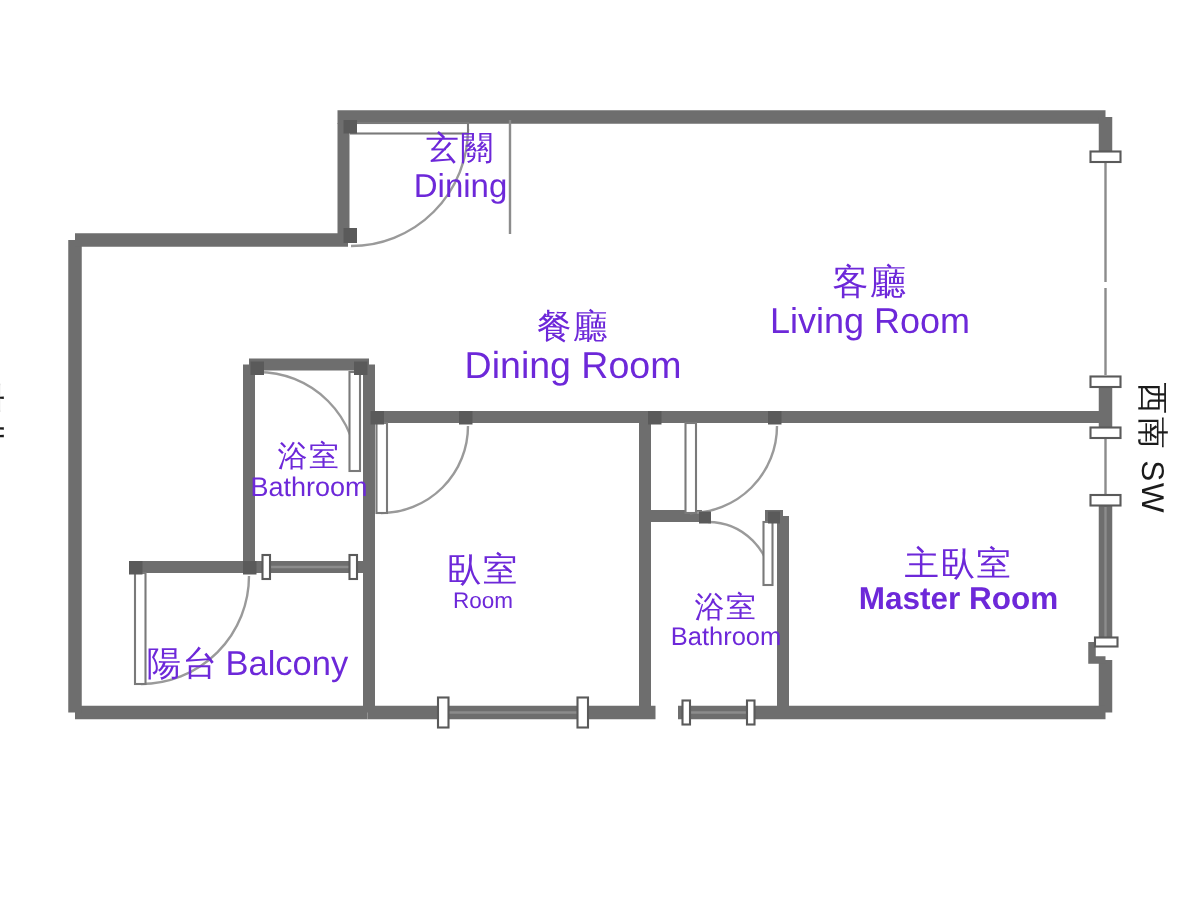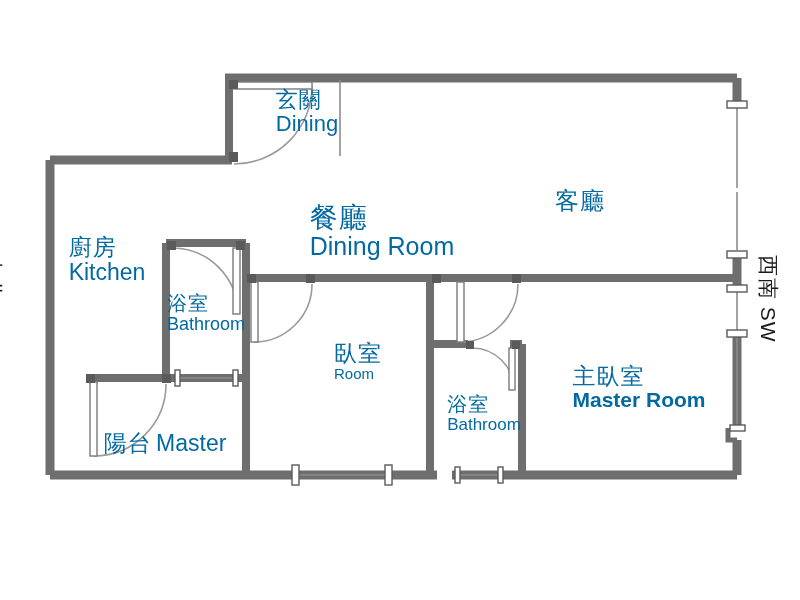--- a/index.html
+++ b/index.html
@@ -21,22 +21,22 @@
   }
   svg#floorplan {
     position: absolute;
     left: 0;
     top: 0;
     width: 800px;
     height: 600px;
   }
   .room-label {
     position: absolute;
-    text-align: left;
-    color: #0369a1;
+    text-align: center;
+    color: #6d28d9;
     line-height: 1.08;
     white-space: nowrap;
     user-select: none;
   }
   .room-label .cn {
     display: block;
     font-family: "DejaVu Sans", sans-serif;
     letter-spacing: 1px;
   }
   .room-label .en {
@@ -203,54 +203,51 @@
 
   </svg>
 
   <div class="room-label" id="label-foyer" style="left:307px; top:112px; transform:translate(-50%,-50%);">
     <span class="cn" style="font-size:22px;">玄關</span>
     <span class="en" style="font-size:22px;">Dining</span>
   </div>
 
   <div class="room-label" id="label-living" style="left:580px; top:202px; transform:translate(-50%,-50%);">
     <span class="cn" style="font-size:24px;">客廳</span>
+    <span class="en" style="font-size:24px;">Living Room</span>
   </div>
 
   <div class="room-label" id="label-dining" style="left:382px; top:232px; transform:translate(-50%,-50%);">
-    <span class="cn" style="font-size:28px;">餐廳</span>
+    <span class="cn" style="font-size:23px;">餐廳</span>
     <span class="en" style="font-size:25px;">Dining Room</span>
   </div>
 
-  <div class="room-label" id="label-kitchen" style="left:107px; top:260px; transform:translate(-50%,-50%);">
-    <span class="cn" style="font-size:23px;">廚房</span>
-    <span class="en" style="font-size:23px;">Kitchen</span>
-  </div>
 
   <div class="room-label" id="label-bath1" style="left:206px; top:314px; transform:translate(-50%,-50%);">
     <span class="cn" style="font-size:20px;">浴室</span>
     <span class="en" style="font-size:18px;">Bathroom</span>
   </div>
 
-  <div class="room-label" id="label-room" style="left:322px; top:362px; transform:translate(-50%,-50%);margin-left:36px;">
+  <div class="room-label" id="label-room" style="left:322px; top:389px; transform:translate(-50%,-50%);">
     <span class="cn" style="font-size:23px;">臥室</span>
     <span class="en" style="font-size:15px;">Room</span>
   </div>
 
   <div class="room-label" id="label-master" style="left:639px; top:371px; transform:translate(-50%,-50%);">
     <span class="cn" style="font-size:23px;margin-top:34px;">主臥室</span>
     <span class="en" style="font-size:21px;font-weight:bold;">Master Room</span>
   </div>
 
   <div class="room-label" id="label-bath2" style="left:484px; top:414px; transform:translate(-50%,-50%);">
     <span class="cn" style="font-size:20px;">浴室</span>
     <span class="en" style="font-size:17px;">Bathroom</span>
   </div>
 
   <div class="room-label inline" id="label-balcony" style="left:165px; top:443px; transform:translate(-50%,-50%);">
-    <span class="cn" style="font-size:23px;">陽台</span><span> </span><span class="en" style="font-size:23px;">Master</span>
+    <span class="cn" style="font-size:23px;">陽台</span><span> </span><span class="en" style="font-size:23px;">Balcony</span>
   </div>
 
   <div class="compass" id="compass-ne">
     <span class="cn">東北</span><span> </span><span class="en">NE</span>
   </div>
 
   <div class="compass" id="compass-sw">
     <span class="cn">西南</span><span> </span><span class="en">SW</span>
   </div>
 

